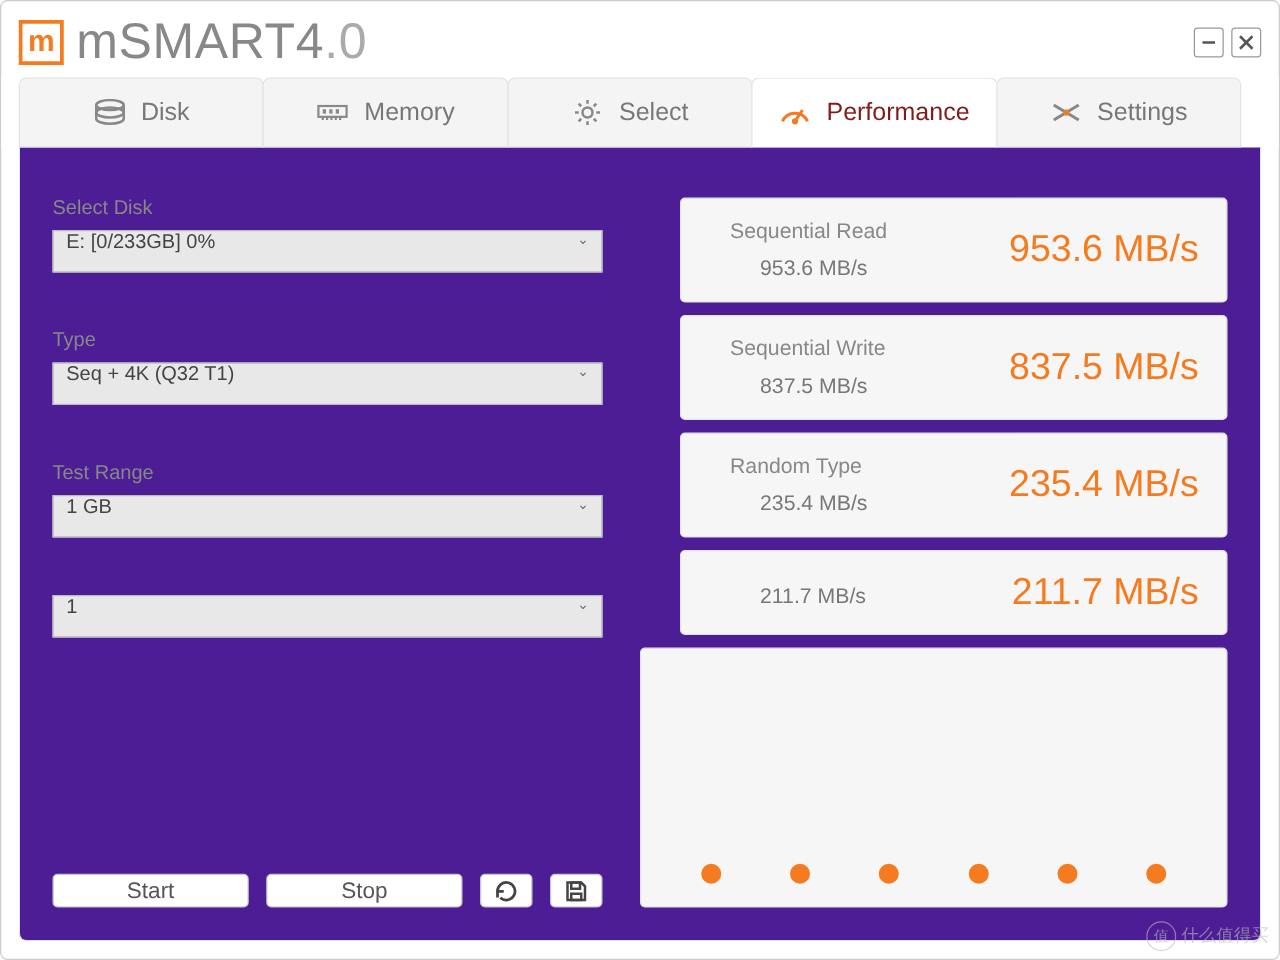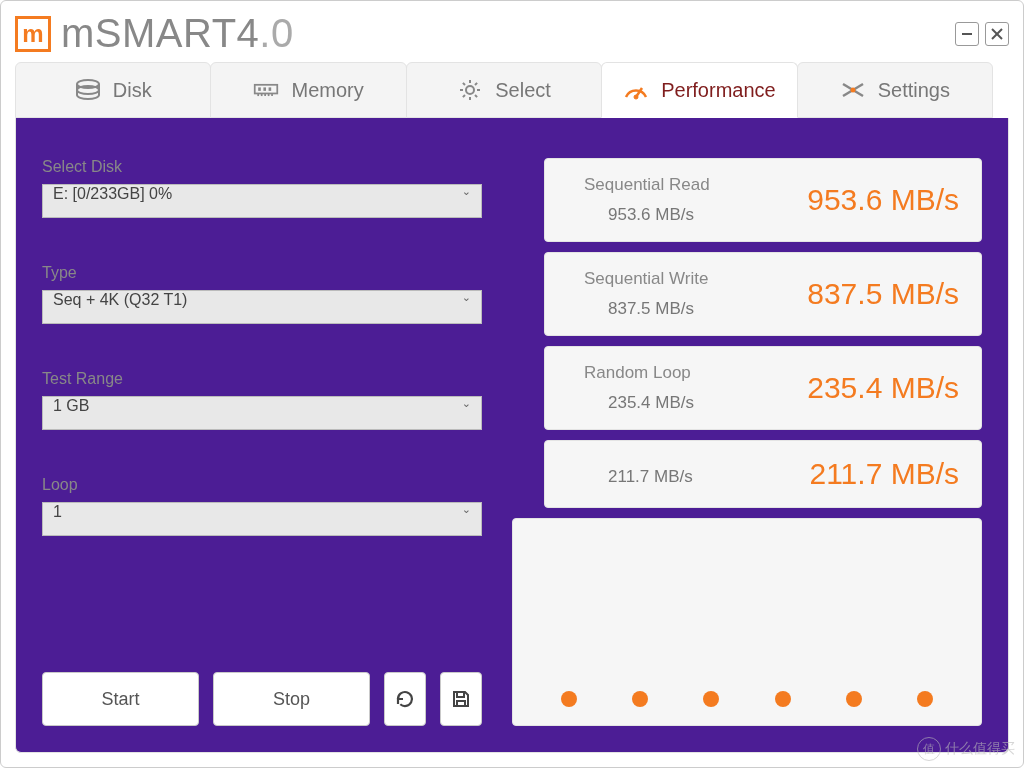--- a/index.html
+++ b/index.html
@@ -22,21 +22,21 @@
 .tab.active svg { fill: #f47b20; }
 .tab.active svg path, .tab.active svg rect, .tab.active svg circle { stroke: #f47b20; }
 
 .content { border: 1px solid #e3e3e3; border-top: none; margin: 0 14px 14px 14px; background: #4c1d95; height: 635px; border-radius: 0 0 6px 6px; padding: 40px 26px 26px 26px; display: flex; gap: 30px; }
 
 .left-col { width: 440px; display: flex; flex-direction: column; }
 .field-label { font-size: 16px; color: #888; margin-bottom: 8px; }
 .dropdown { width: 100%; height: 34px; background: #e8e8e8; border: 1px solid #bbb; display: flex; align-items: flex-start; padding: 0 10px; font-size: 16px; color: #444; cursor: pointer; position: relative; margin-bottom: 46px; }
 .dropdown .chev { margin-left: auto; font-size: 11px; color: #666; }
 .action-row { margin-top: auto; display: flex; gap: 14px; align-items: center; }
-.btn { height: 54px; border: 1px solid #c9c9c9; background: #fff; border-radius: 4px; display: flex; align-items: center; justify-content: center; font-size: 18px; color: #555; cursor: pointer; }
+.btn { height: 27px; border: 1px solid #c9c9c9; background: #fff; border-radius: 4px; display: flex; align-items: center; justify-content: center; font-size: 18px; color: #555; cursor: pointer; }
 .btn.wide { flex: 1; }
 .btn.icon-btn { width: 42px; }
 
 .right-col { flex: 1; display: flex; flex-direction: column; gap: 10px; }
 .result-card { border: 1px solid #e4e4e4; background: #f6f6f6; border-radius: 4px; padding: 16px 22px 16px 39px; display: grid; grid-template-columns: 1fr auto; grid-template-rows: auto auto; align-items: center; margin-left: 32px; }
 .result-card .name { font-size: 17px; color: #888; }
 .result-card .big { font-size: 30px; color: #f47b20; font-weight: 500; text-align: right; grid-row: 1 / 3; grid-column: 2; white-space: nowrap; }
 .result-card .sub { font-size: 17px; color: #777; padding-left: 24px; padding-top: 10px; }
 .dots-card { border: 1px solid #e4e4e4; background: #f6f6f6; border-radius: 4px; flex: 1; display: flex; align-items: flex-end; justify-content: space-around; padding: 18px 20px; }
 .dot { width: 16px; height: 16px; background: #f47b20; border-radius: 50%; }
@@ -141,21 +141,20 @@
         <span>Seq + 4K (Q32 T1)</span>
         <span class="chev">⌄</span>
       </div>
 
       <div class="field-label">Test Range</div>
       <div class="dropdown">
         <span>1 GB</span>
         <span class="chev">⌄</span>
       </div>
 
-      <div class="field-label">Loop</div>
       <div class="dropdown" style="margin-bottom:0">
         <span>1</span>
         <span class="chev">⌄</span>
       </div>
 
       <div class="action-row">
         <div class="btn wide">
             <span>Start</span>
           </div>
         <div class="btn wide">
@@ -182,21 +181,21 @@
         <div class="name">Sequential Read</div>
         <div class="big">953.6 MB/s</div>
         <div class="sub">953.6 MB/s</div>
       </div>
       <div class="result-card">
         <div class="name">Sequential Write</div>
         <div class="big">837.5 MB/s</div>
         <div class="sub">837.5 MB/s</div>
       </div>
       <div class="result-card">
-        <div class="name">Random Loop</div>
+        <div class="name">Random Type</div>
         <div class="big">235.4 MB/s</div>
         <div class="sub">235.4 MB/s</div>
       </div>
       <div class="result-card">
         <div class="big">211.7 MB/s</div>
         <div class="sub">211.7 MB/s</div>
       </div>
       <div class="dots-card">
         <div class="dot"></div>
         <div class="dot"></div>

